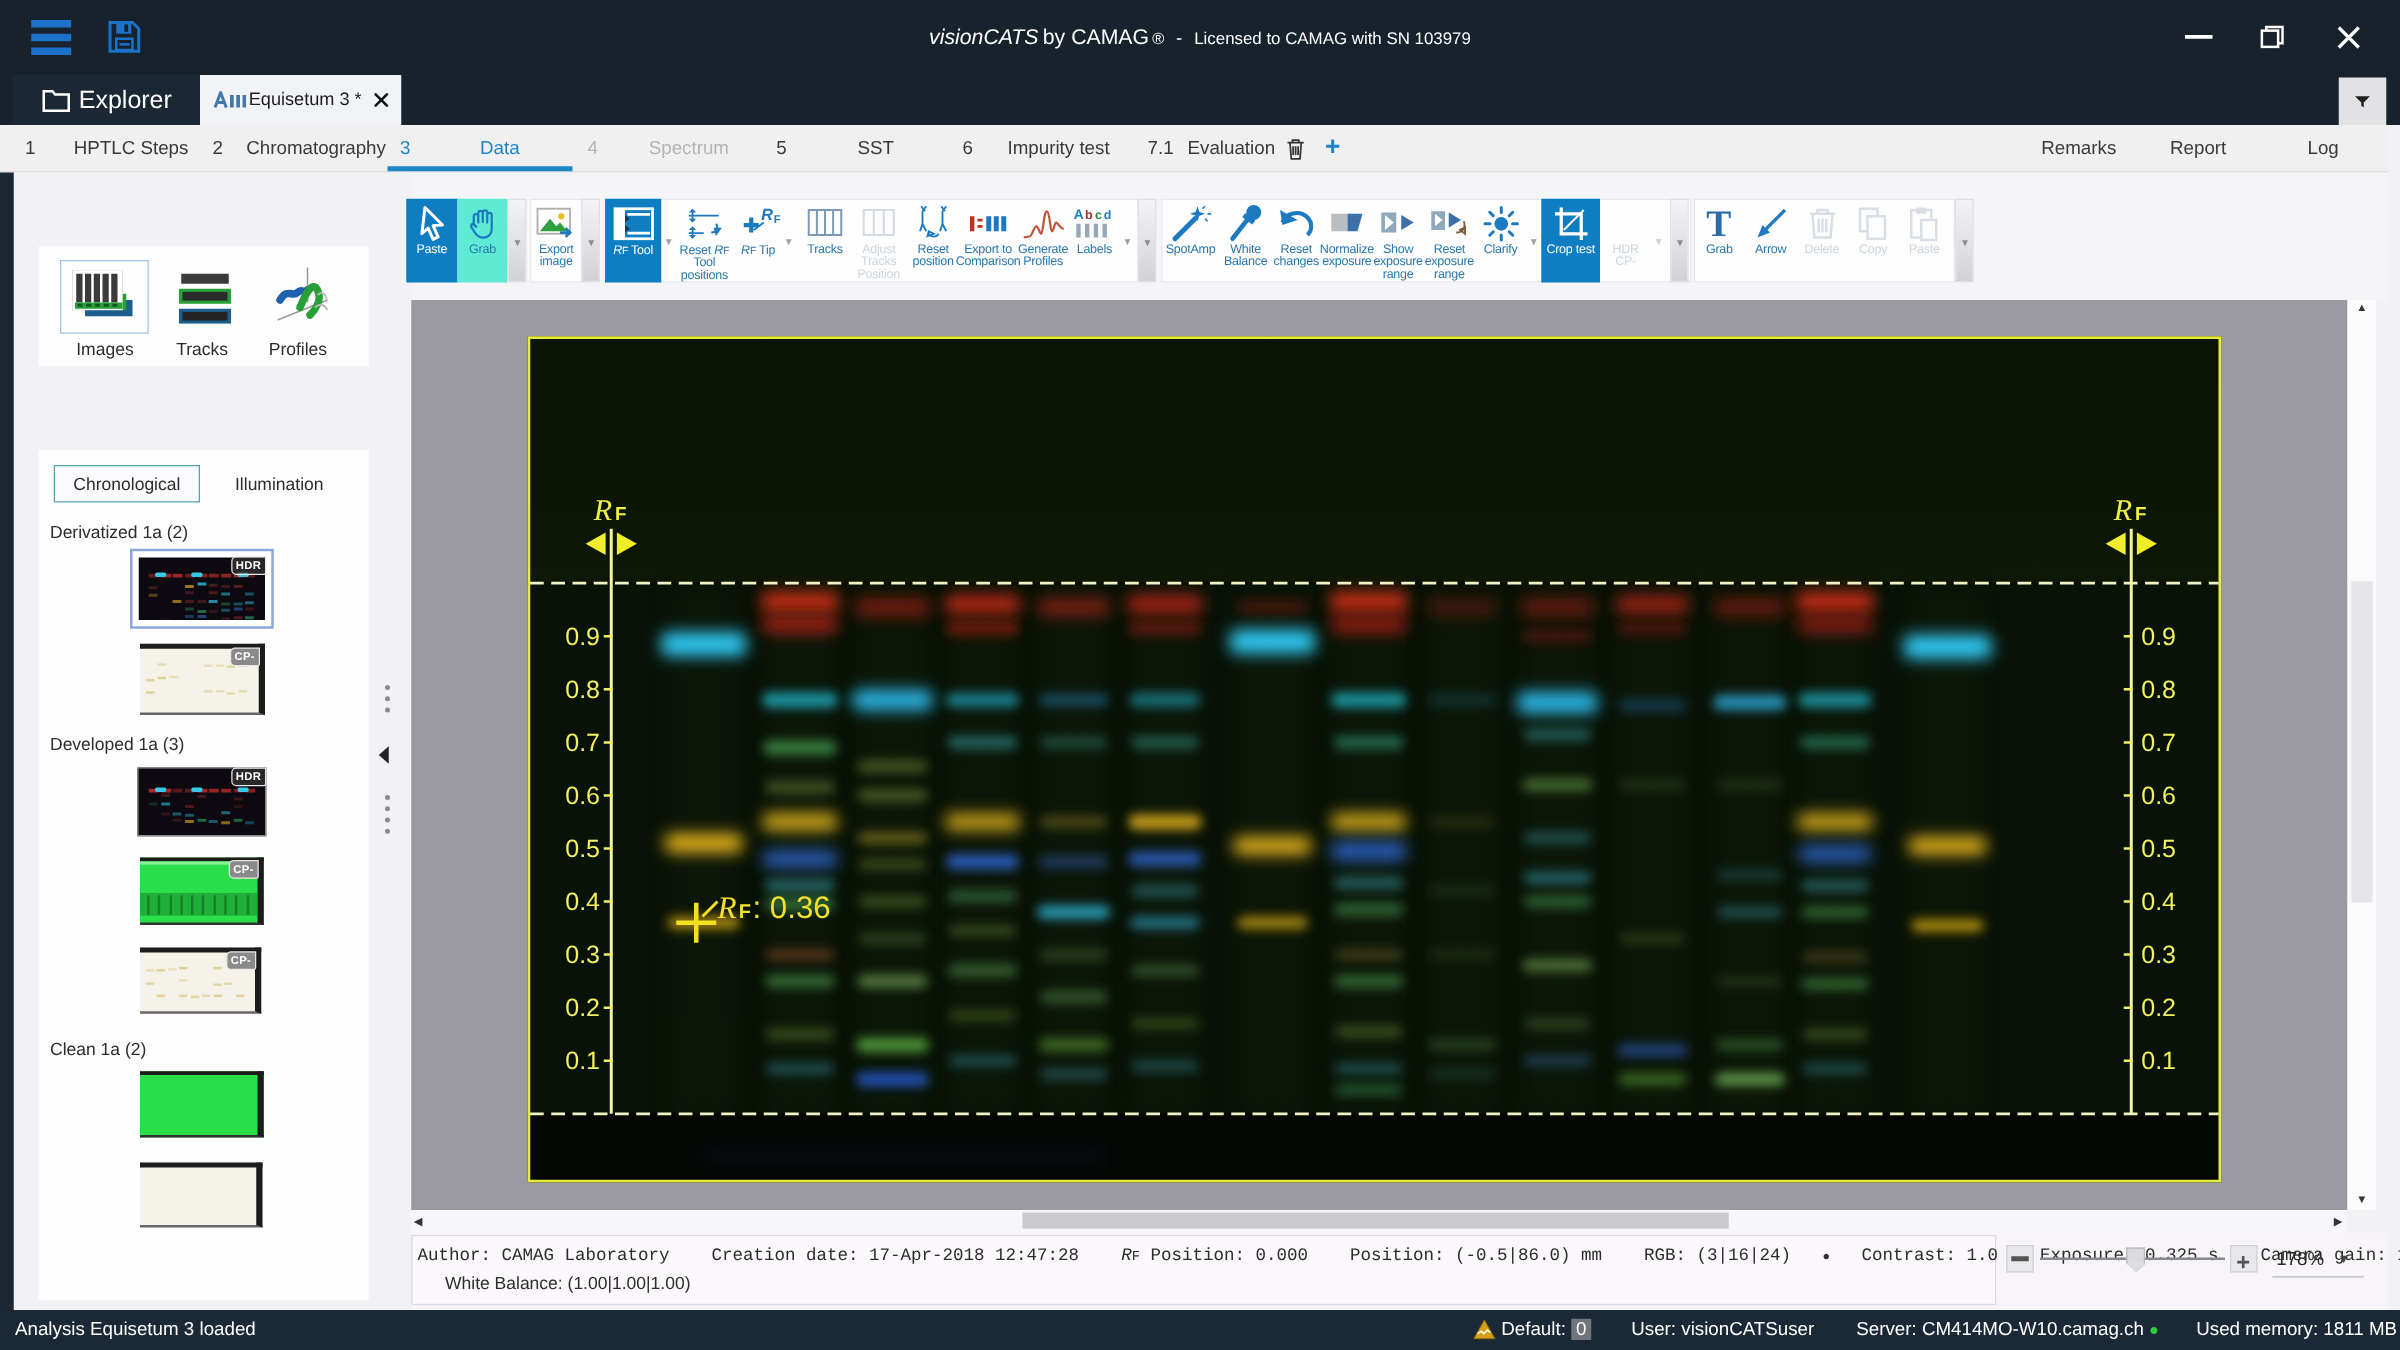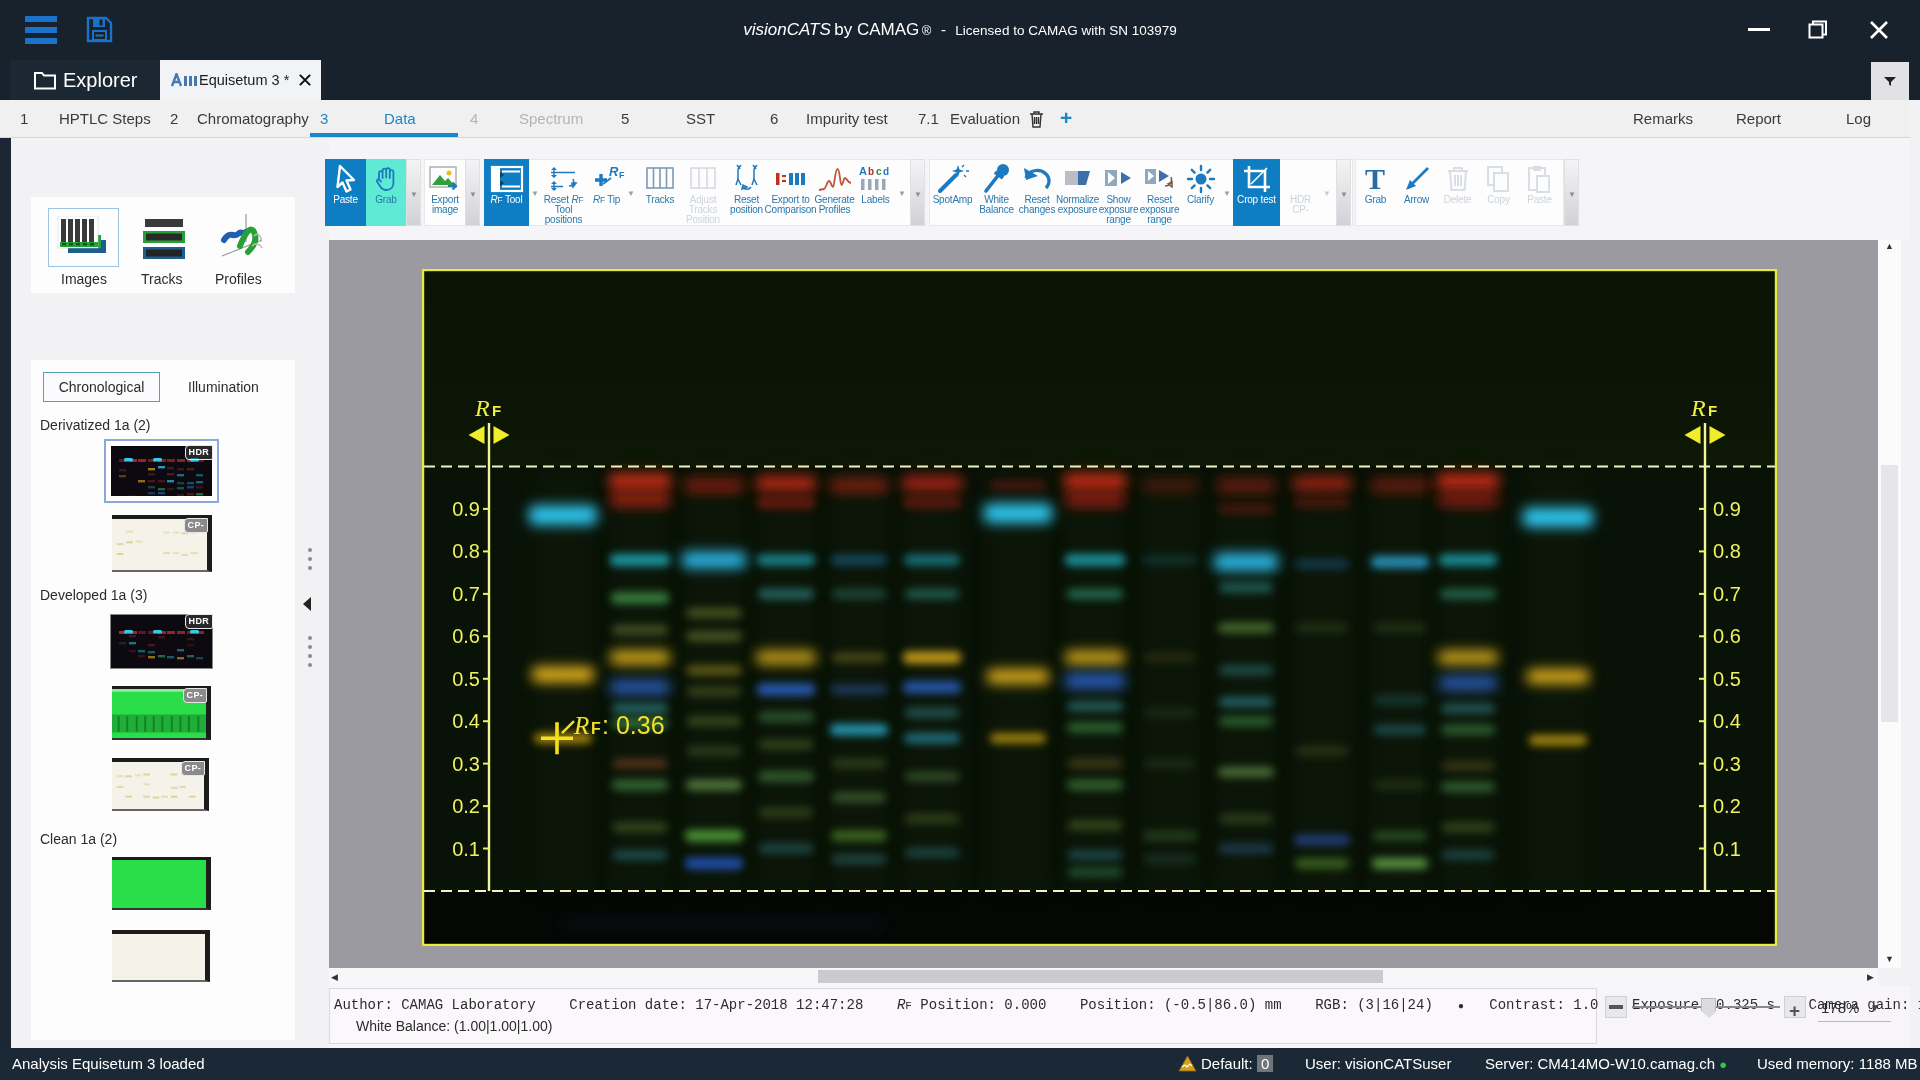--- a/index.html
+++ b/index.html
@@ -828,15 +828,15 @@
   </div>
   <div class="abs" id="statusbar">
     <div class="sb" style="left:12px">Analysis Equisetum 3 loaded</div>
     <svg class="sb" style="left:1178px;top:7px" width="19" height="17" viewBox="0 0 19 17">
         <path d="M9.5 1 L18 16 H1 Z" fill="#d4a017" stroke="#8a6a10" stroke-width="0.8"></path>
         <path d="M4 12 l3 -2 l2 2 l3 -3 l2 2" stroke="#fff" stroke-width="1.2" fill="none"></path>
       </svg>
     <div class="sb" style="left:1201px">Default: <span style="background:#6f757b;padding:0 4px">0</span></div>
     <div class="sb" style="left:1305px">User: visionCATSuser</div>
     <div class="sb" style="left:1485px">Server: CM414MO-W10.camag.ch <span style="color:#2ecc40;font-size:13px">●</span></div>
-    <div class="sb" style="left:1757px">Used memory: 1188 MB</div>
+    <div class="sb" style="left:1757px">Used memory: 1811 MB</div>
   </div>
 </div>
 
 </body></html>

